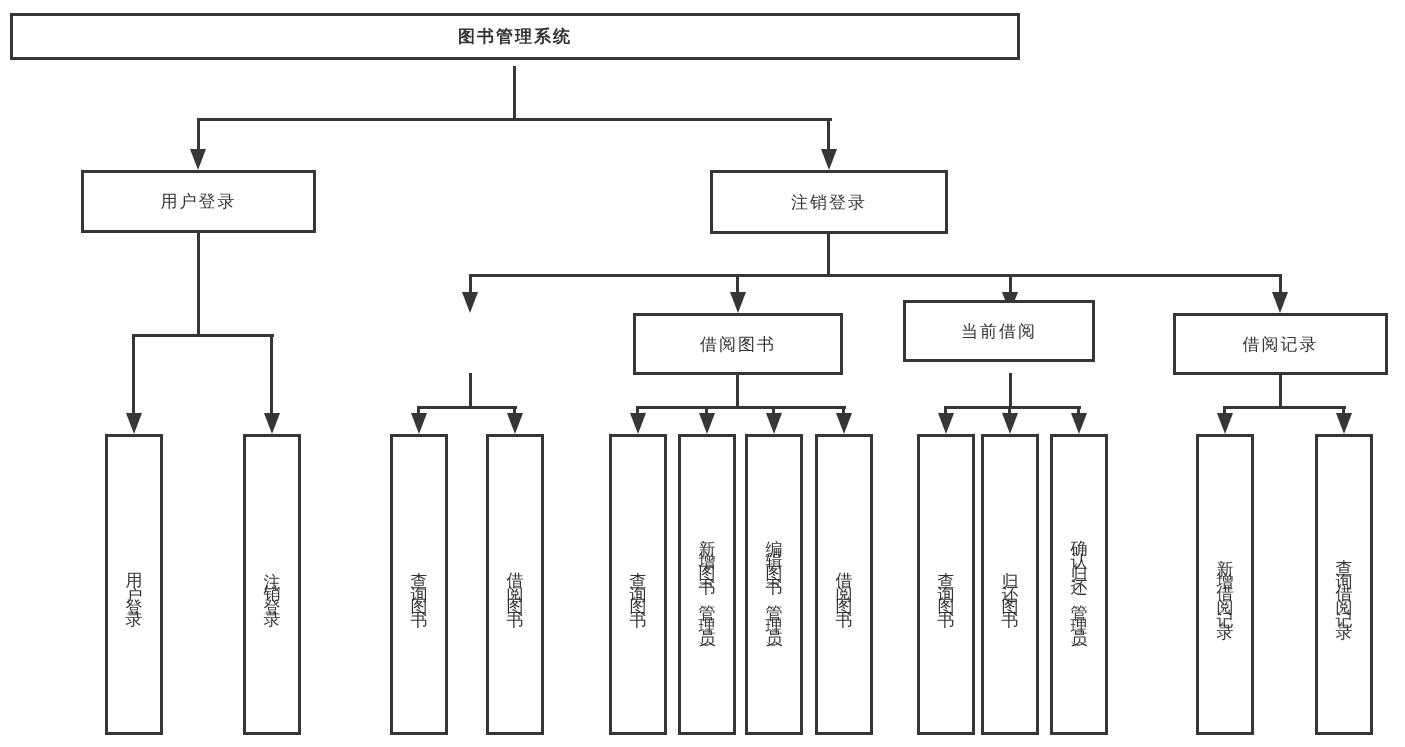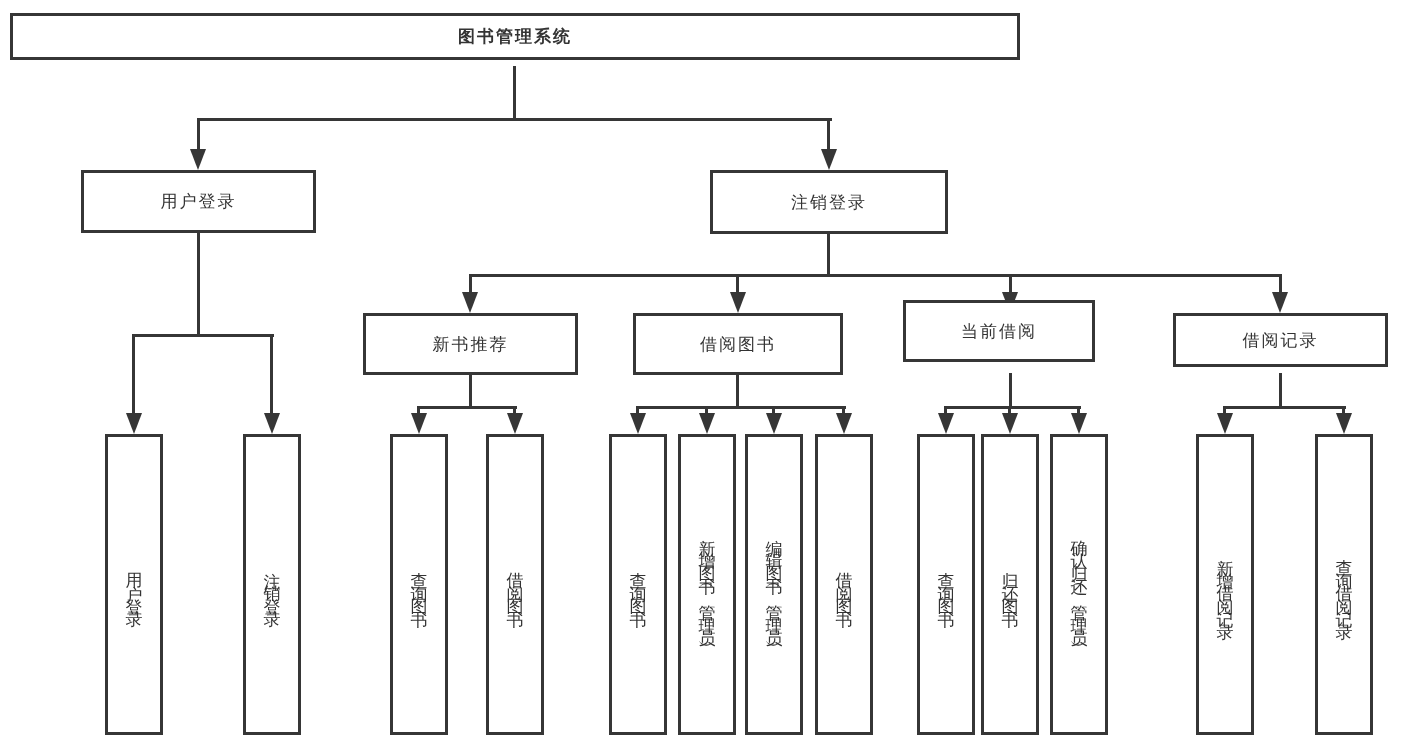--- a/index.html
+++ b/index.html
@@ -56,33 +56,30 @@
   </div>
 
   <div class="box" style="left:81px;top:170px;width:235px;height:63px;">
     <span>用户登录</span>
   </div>
 
   <div class="box" style="left:710px;top:170px;width:238px;height:64px;">
     <span>注销登录</span>
   </div>
 
-  <div class="box" style="left:363px;top:313px;width:215px;height:62px;">
-    <span>新书推荐</span>
-  </div>
 
   <div class="box" style="left:633px;top:313px;width:210px;height:62px;">
     <span>借阅图书</span>
   </div>
 
   <div class="box" style="left:903px;top:300px;width:192px;height:62px;">
     <span>当前借阅</span>
   </div>
 
-  <div class="box" style="left:1173px;top:313px;width:215px;height:54px;">
+  <div class="box" style="left:1173px;top:313px;width:215px;height:62px;">
     <span>借阅记录</span>
   </div>
 
   <div class="box leaf" style="left:105px;top:434px;width:58px;height:301px;">
     <span>用户登录</span>
   </div>
   <div class="box leaf" style="left:243px;top:434px;width:58px;height:301px;">
     <span>注销登录</span>
   </div>
   <div class="box leaf" style="left:390px;top:434px;width:58px;height:301px;">

